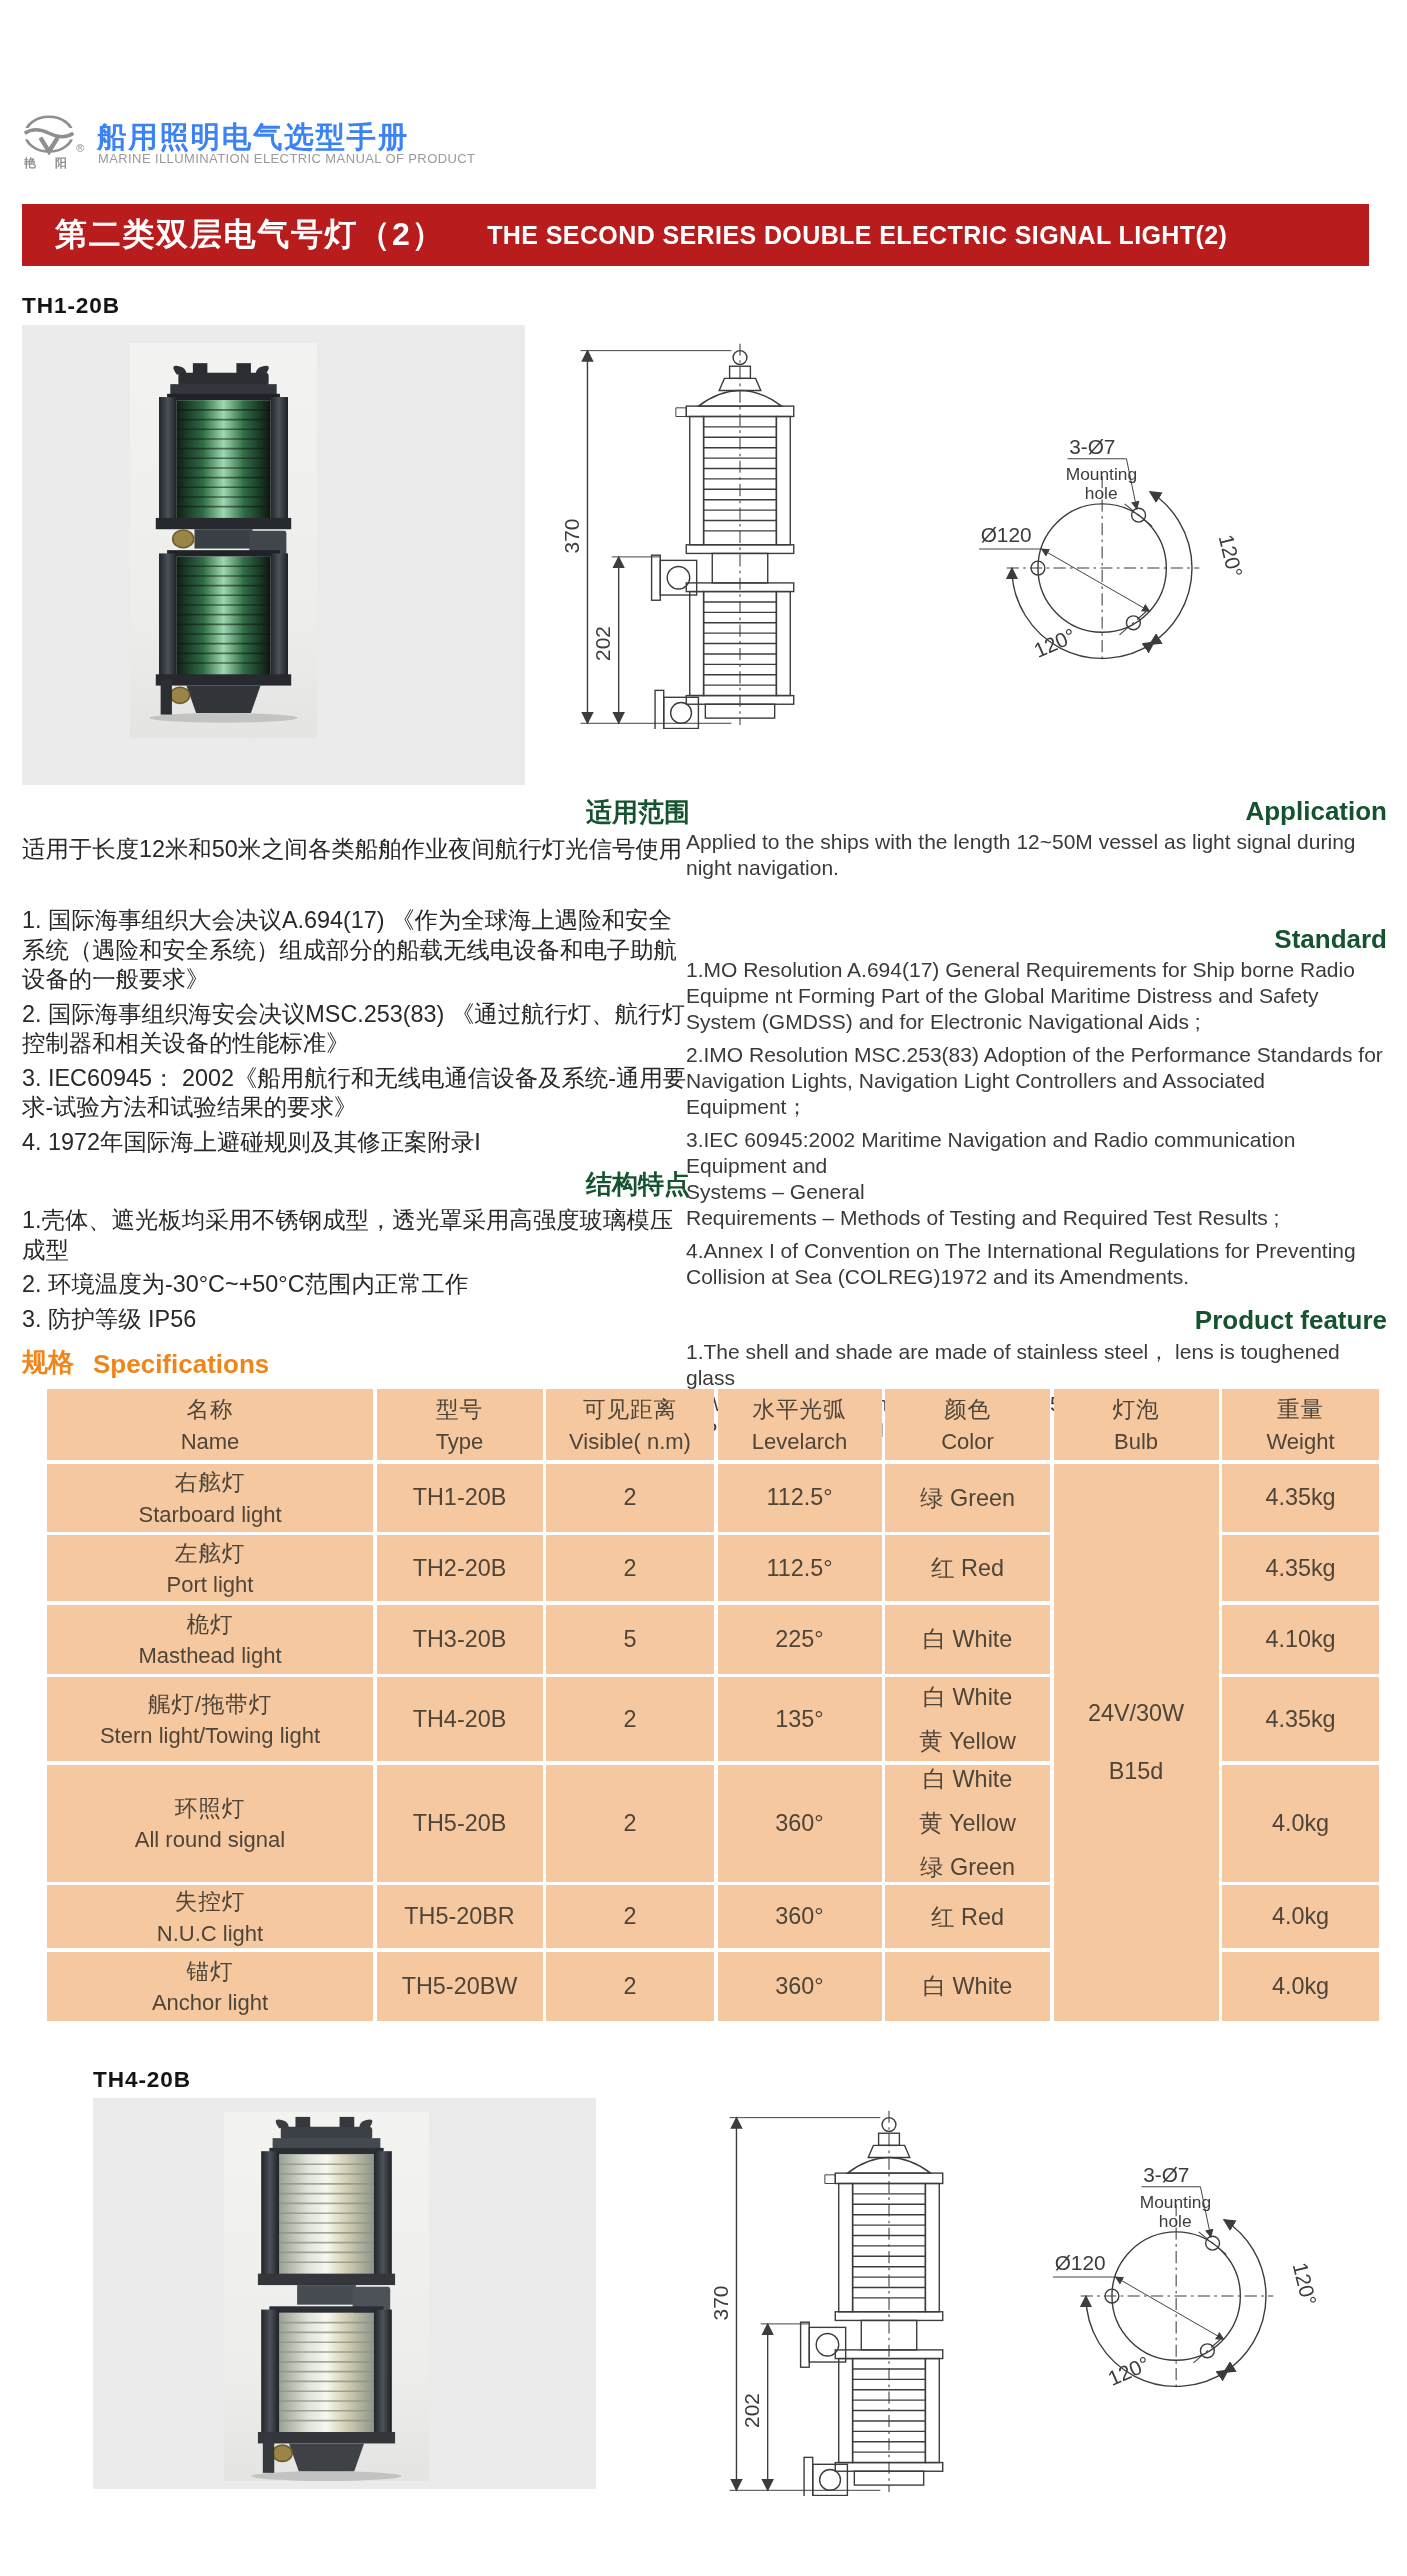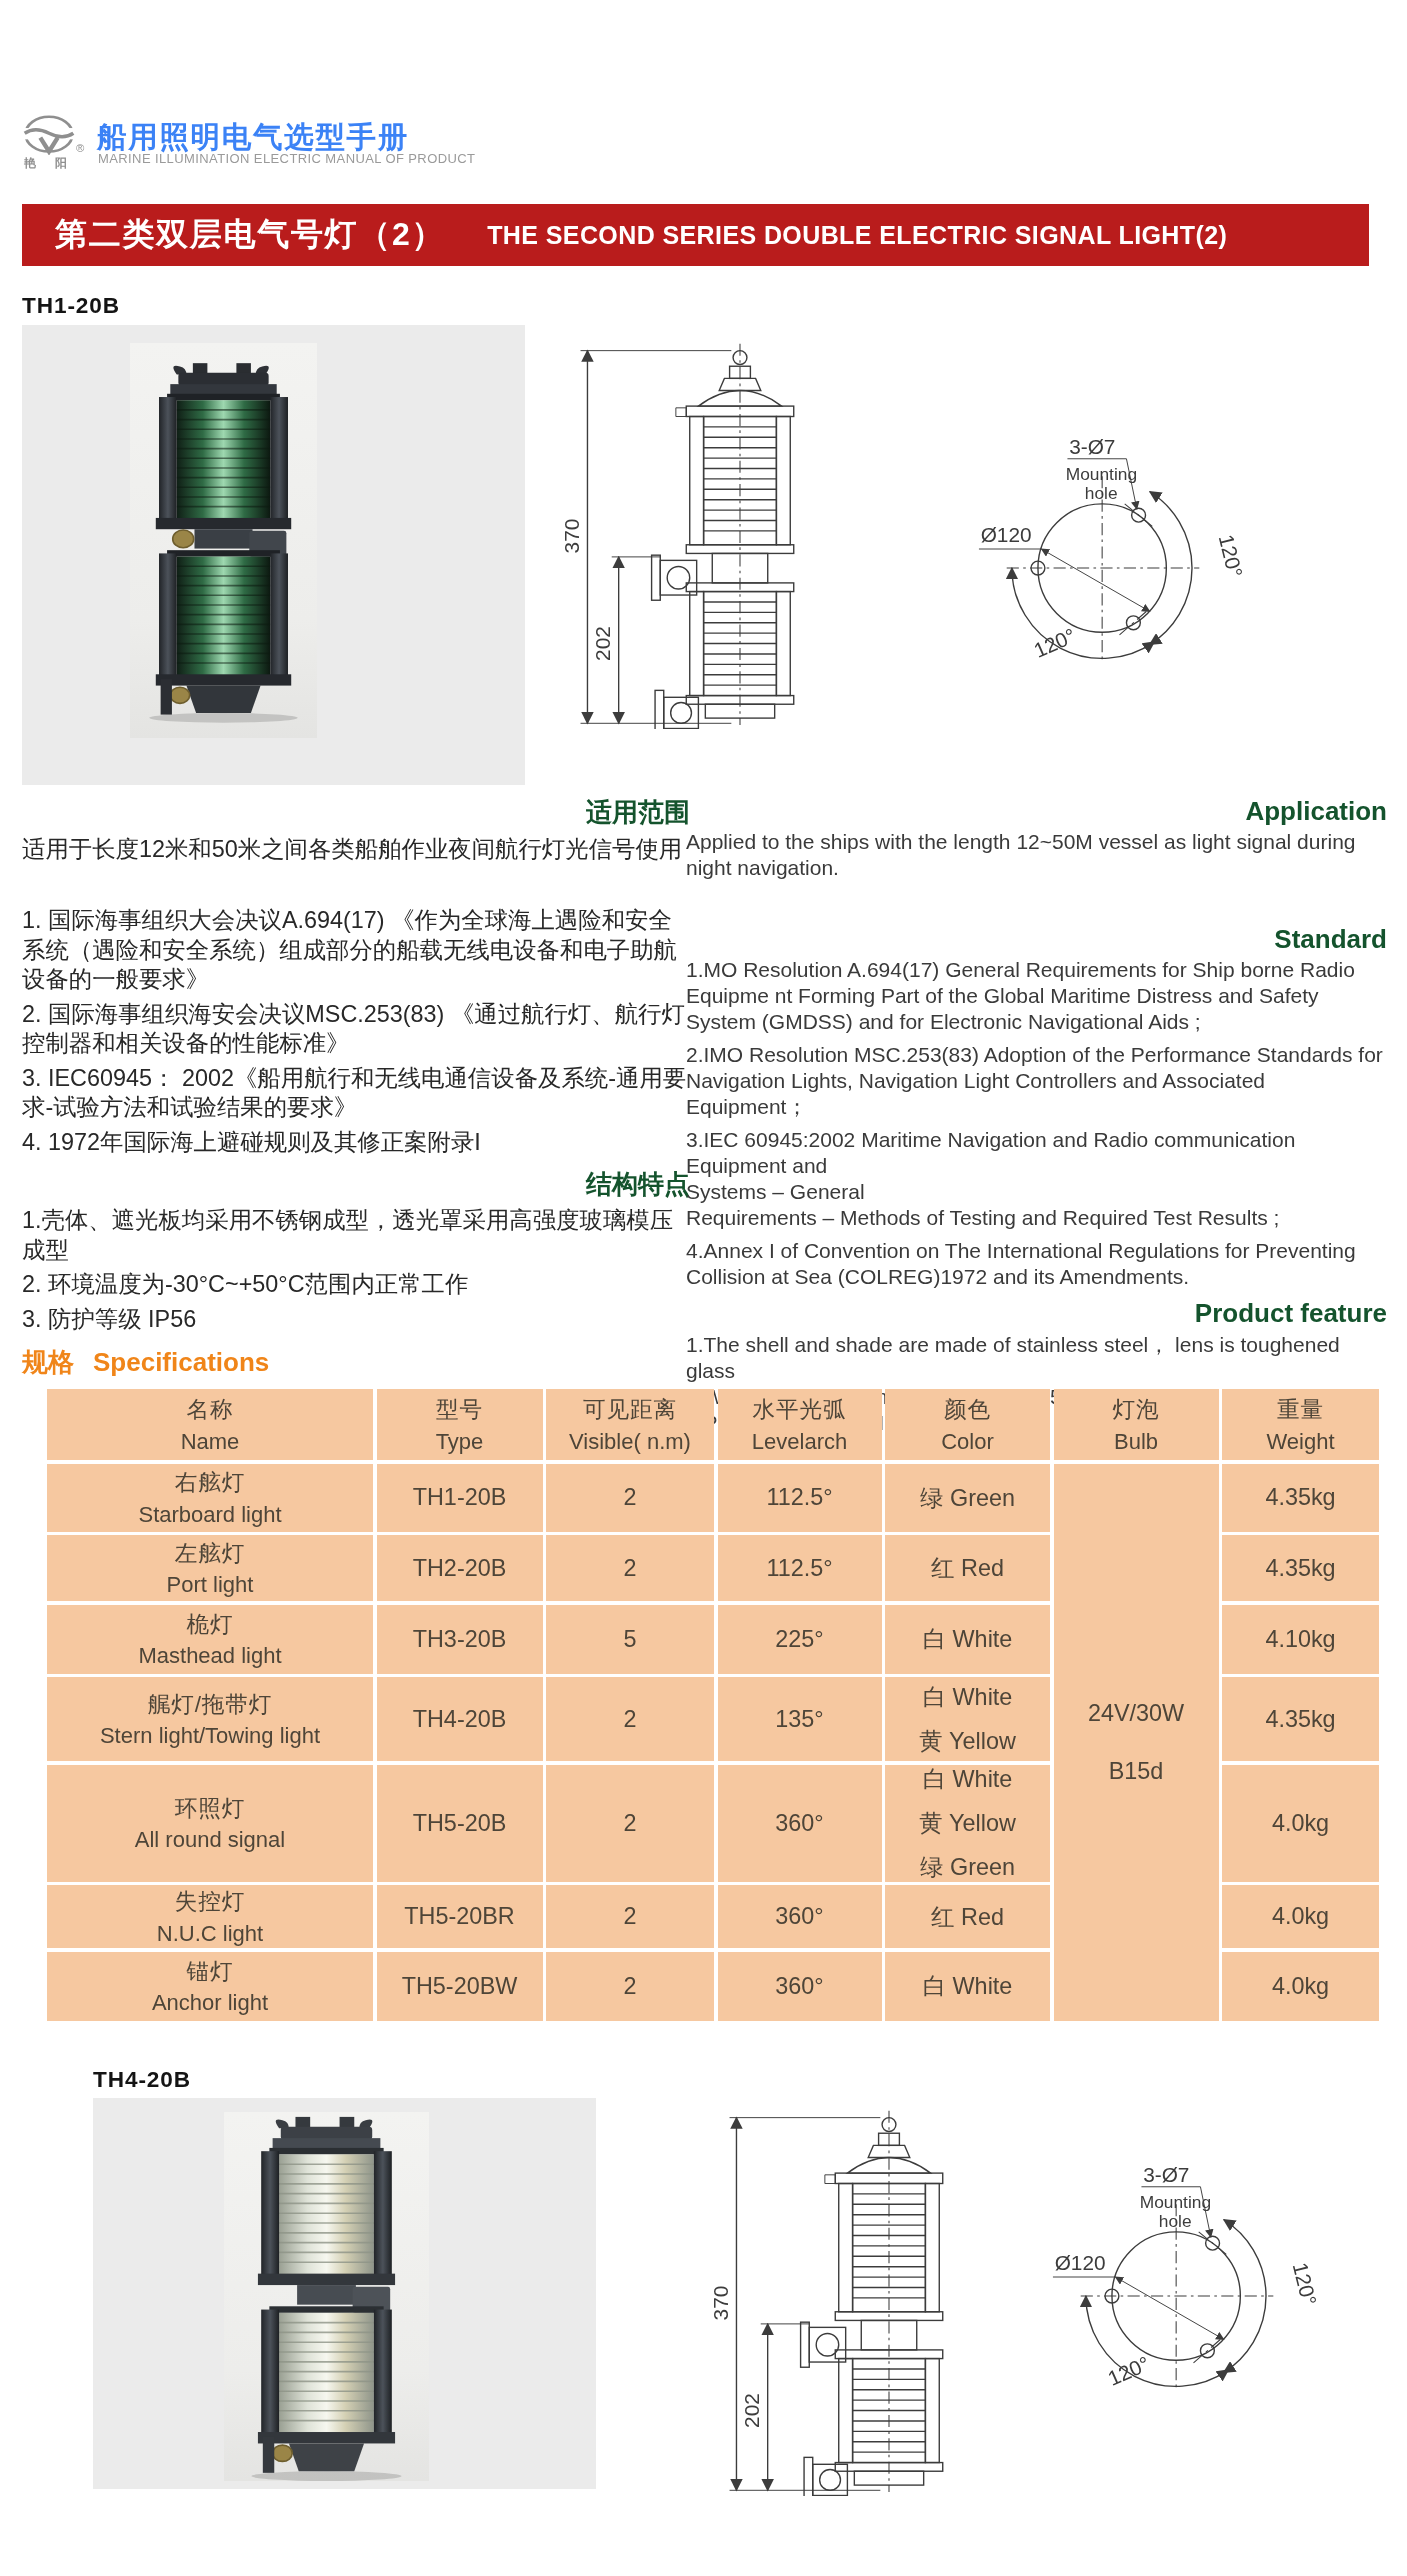--- a/index.html
+++ b/index.html
@@ -258,28 +258,28 @@
 
   <div class="abs en-col" style="left:686px;top:798px;width:701px;">
     <p class="h-orange">Application</p>
     <p class="en-body" style="margin-bottom:45px;">Applied to the ships with the length 12~50M vessel as light signal during night navigation.</p>
     <p class="h-orange">Standard</p>
     <p class="en-body">1.MO Resolution A.694(17) General Requirements for Ship borne Radio Equipme nt Forming Part of the Global Maritime Distress and Safety System (GMDSS) and for Electronic Navigational Aids ;</p>
     <p class="en-body">2.IMO Resolution MSC.253(83) Adoption of the Performance Standards for Navigation Lights, Navigation Light Controllers and Associated Equipment；</p>
     <p class="en-body">3.IEC 60945:2002 Maritime Navigation and Radio communication Equipment and
  Systems – General
 Requirements – Methods of Testing and Required Test Results ;</p>
-    <p class="en-body" style="margin-bottom:10px;">4.Annex I of Convention on The International Regulations for Preventing Collision at Sea (COLREG)1972 and its  Amendments.</p>
+    <p class="en-body" style="margin-bottom:17px;">4.Annex I of Convention on The International Regulations for Preventing Collision at Sea (COLREG)1972 and its  Amendments.</p>
     <p class="h-orange">Product feature</p>
     <p class="en-body" style="margin-bottom:0;">1.The shell and shade are made of stainless steel，  lens is toughened glass</p>
     <p class="en-body" style="margin-bottom:0;">2.Work under the temperature -30°C~+50°C</p>
     <p class="en-body" style="margin-bottom:0;">3.Protection class is IP56</p>
   </div>
 
-  <div class="abs spec-head" style="left:22px;top:1345px;">
+  <div class="abs spec-head" style="left:22px;top:1345px;align-items:flex-end;">
     <span class="cn">规格</span>
     <span class="en">Specifications</span>
   </div>
 
   <div class="abs spec-table">
 
     <div class="tc" style="grid-area:1/1">
         <div class="cn">名称</div>
         <div class="en">Name</div>
       </div>

